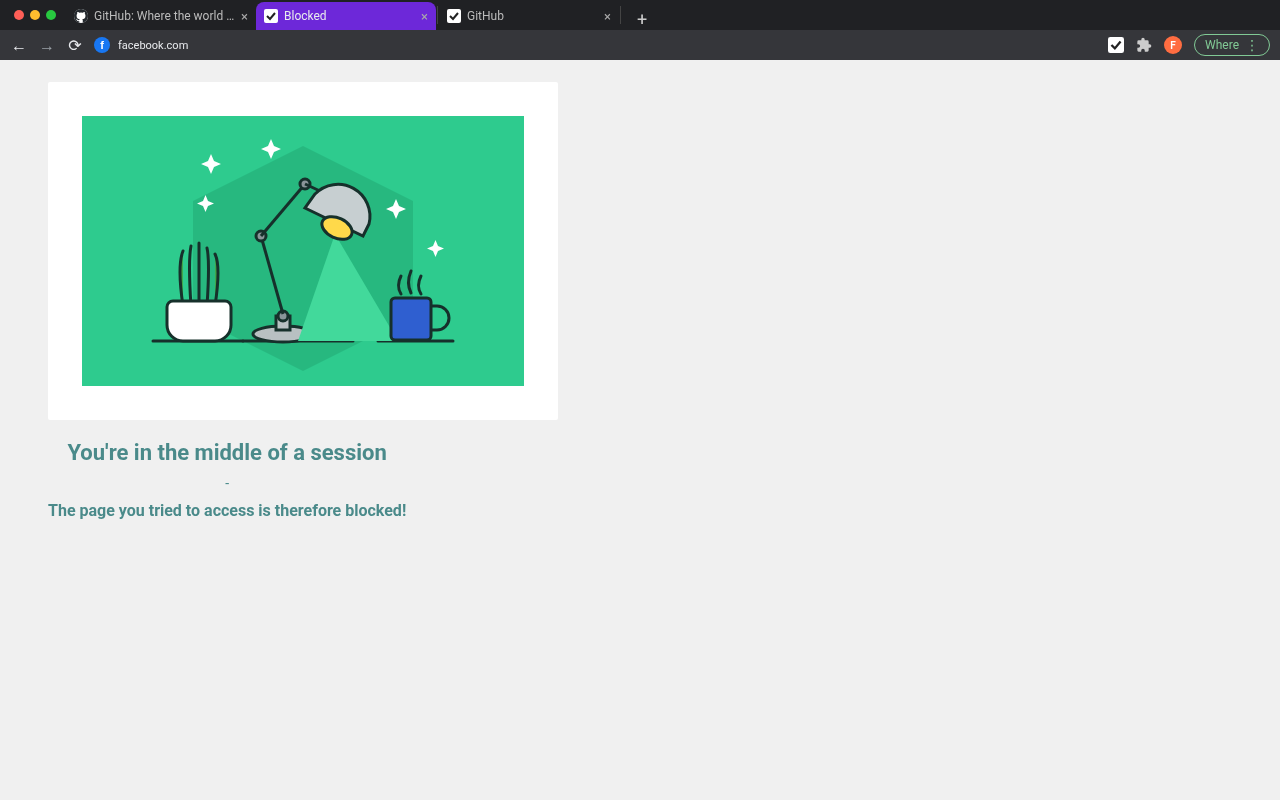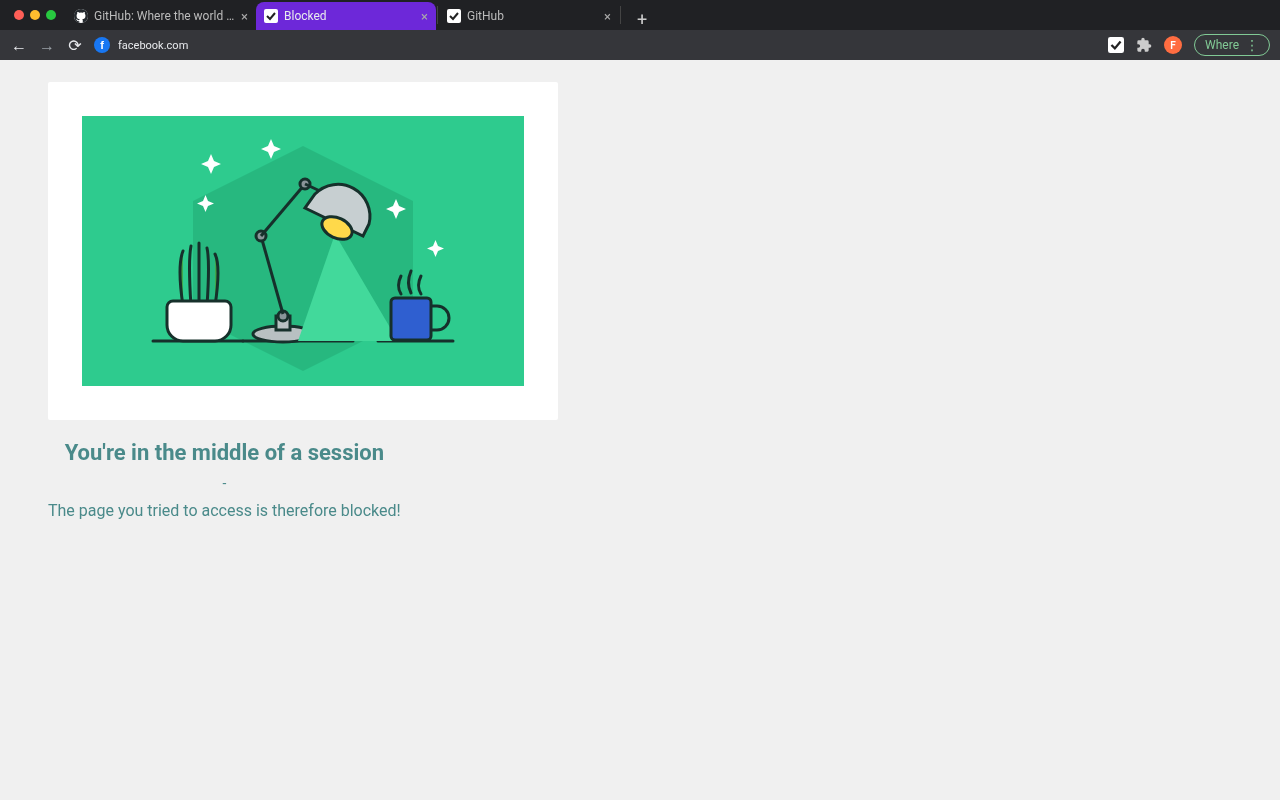--- a/index.html
+++ b/index.html
@@ -101,21 +101,21 @@
   .hero {
     width: 100%;
     height: 270px;
     background: #2ecb8e;
     position: relative;
     overflow: hidden;
   }
   .msg { text-align:center; margin-top:20px; }
   .msg h1 { font-size: 22px; color:#4a8a8a; font-weight:700; }
   .msg .sep { color:#4a8a8a; margin: 10px 0; font-size:14px;}
-  .msg h2 { font-size: 16px; color:#4a8a8a; font-weight:400;}
+  .msg h2 { font-size: 16px; color:#4a8a8a; font-weight:700;}
 </style>
 </head>
 <body>
 
 <div class="browser-chrome">
   <div class="tab-strip">
     <div class="traffic-lights">
       <div class="tl red"></div>
       <div class="tl yellow"></div>
       <div class="tl green"></div>

